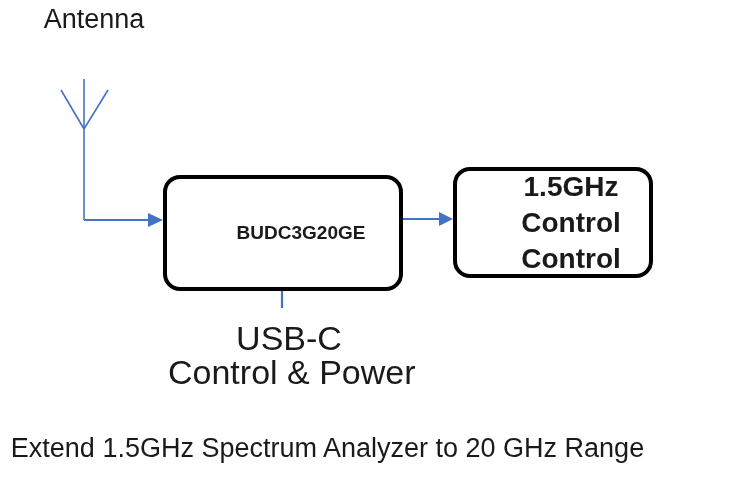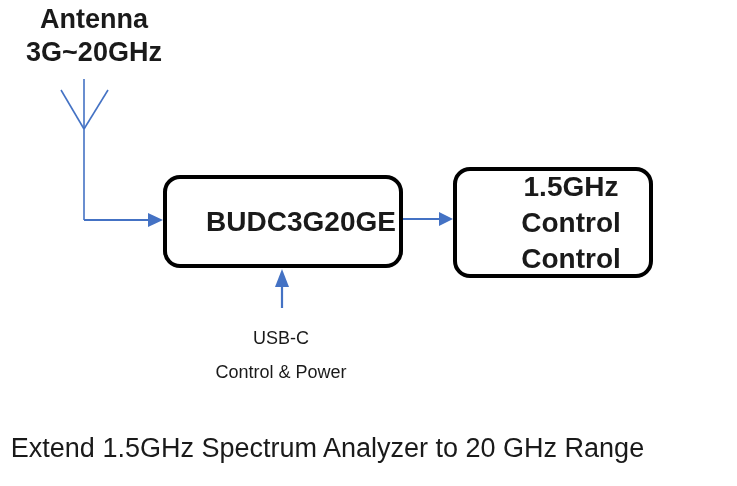--- a/index.html
+++ b/index.html
@@ -27,49 +27,49 @@
     width: 737px; height: 486px;
     pointer-events: none;
   }
   .label {
     position: absolute;
     text-align: center;
     white-space: nowrap;
   }
   .antenna-label {
     left: 4px; top: 3px; width: 180px;
-    font-size: 27px; font-weight: bold; line-height: 33px;
+    font-size: 27px; font-weight: normal; line-height: 33px;
   }
   .block {
     position: absolute;
     background: var(--bg);
     border: 4px solid var(--box-border);
     border-radius: 17px;
     display: flex;
     flex-direction: column;
     align-items: center;
     justify-content: center;
     text-align: center;
     font-weight: bold;
     padding-left: 36px;
   }
   .block-budc {
     left: 163px; top: 175px;
-    width: 240px; height: 93px;
-    font-size: 28px;
+    width: 240px; height: 116px;
+    font-size: 19px;
     justify-content: center;
   }
   .block-analyzer {
     left: 453px; top: 167px;
     width: 200px; height: 111px;
     font-size: 28px; line-height: 36px;
   }
   .usb-label {
-    left: 160px; top: 321px; width: 242px;
-    font-size: 18px; line-height: 34px;
+    left: 168px; top: 321px; width: 242px;
+    font-size: 34px; line-height: 34px;
   }
   .caption {
     left: 0; top: 433px; width: 655px;
     font-size: 27px;
   }
 </style>
 </head>
 <body>
 
 <div class="canvas">
@@ -93,21 +93,20 @@
     </g>
 
     <g>
       <line x1="282" y1="308" x2="282" y2="286" stroke="#4472C4" stroke-width="2.2"></line>
       <polygon points="282,269 275,287 289,287" fill="#4472C4"></polygon>
     </g>
   </svg>
 
   <div class="label antenna-label">
     <div>Antenna</div>
-    <div>3G~20GHz</div>
   </div>
 
   <div class="block block-budc">
     <div>BUDC3G20GE</div>
   </div>
 
   <div class="block block-analyzer">
     <div>1.5GHz</div>
     <div>Control</div>
     <div>Control</div>

